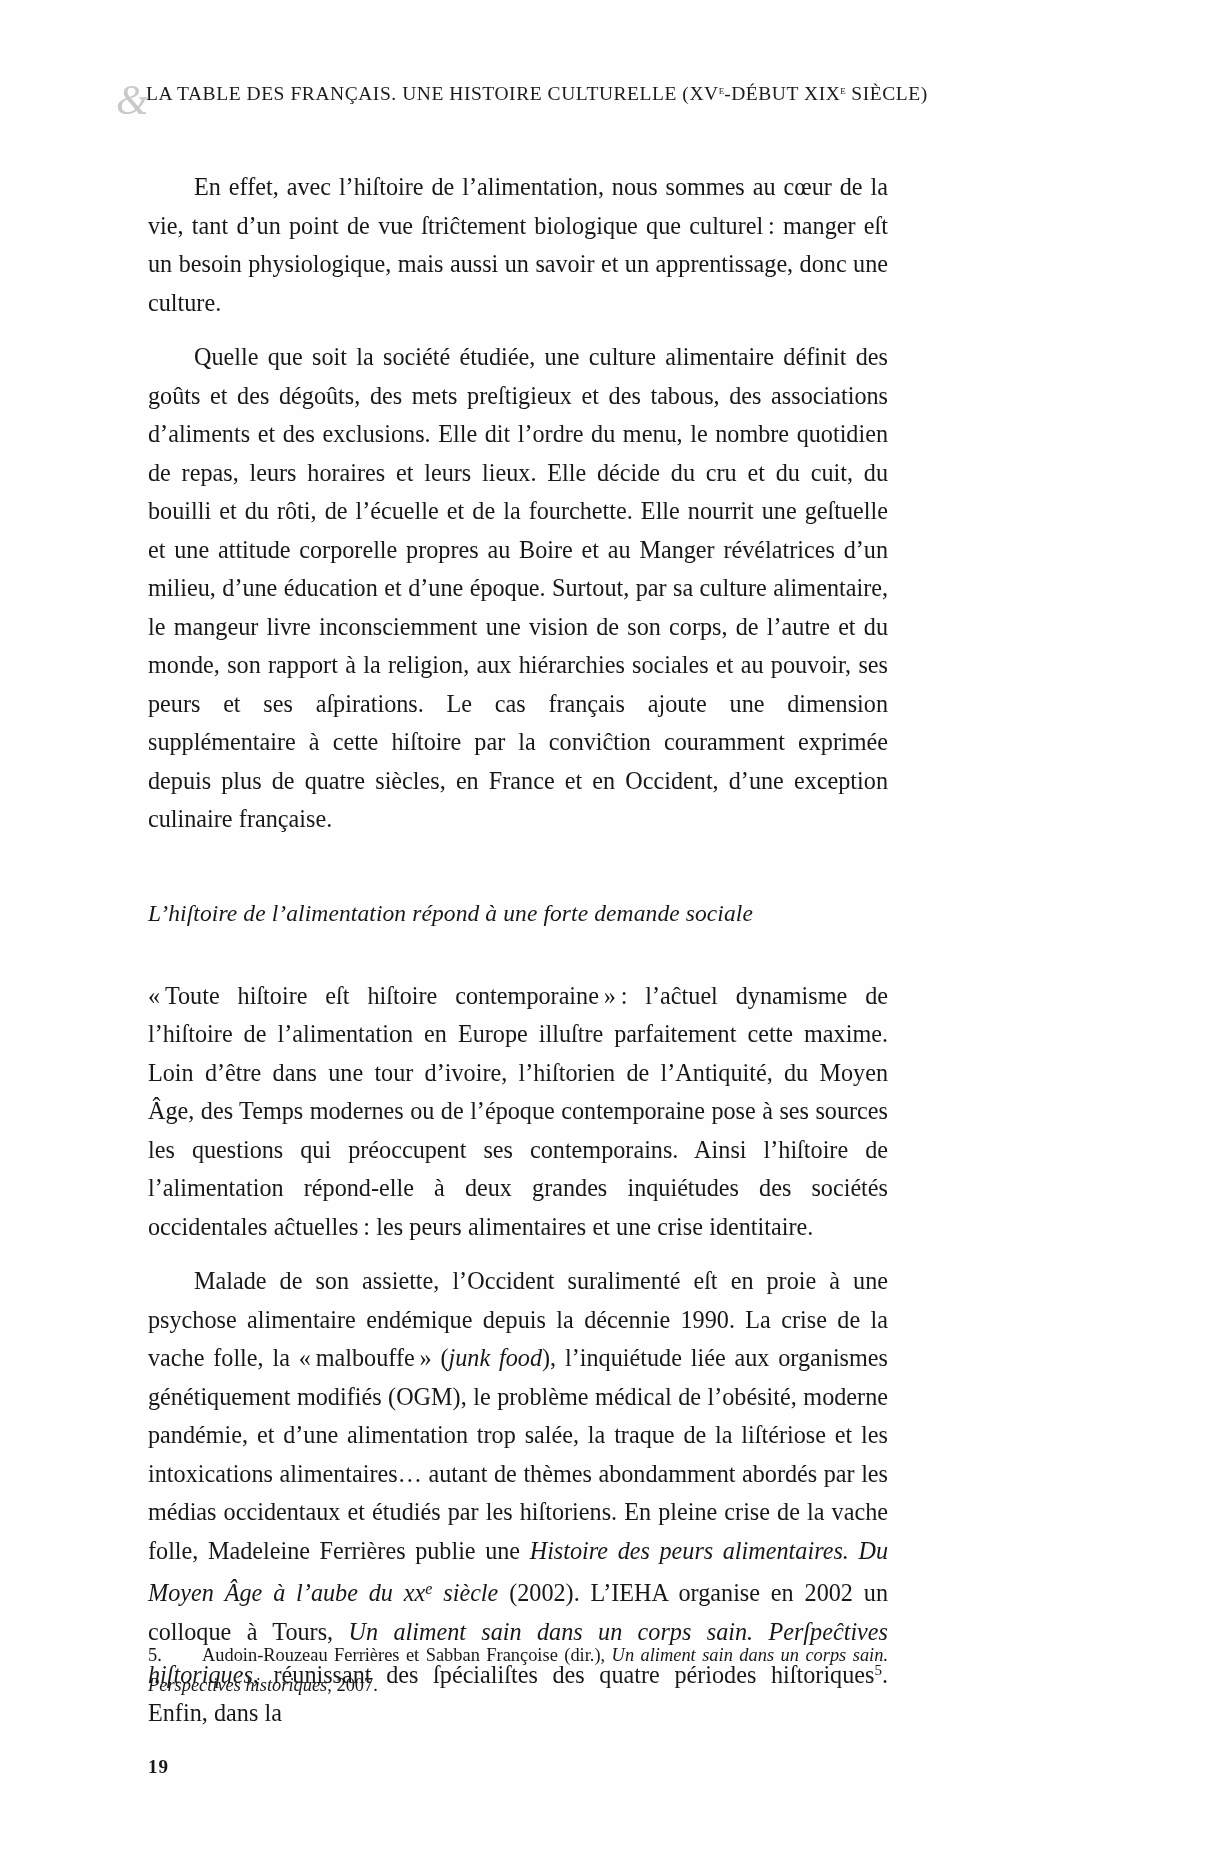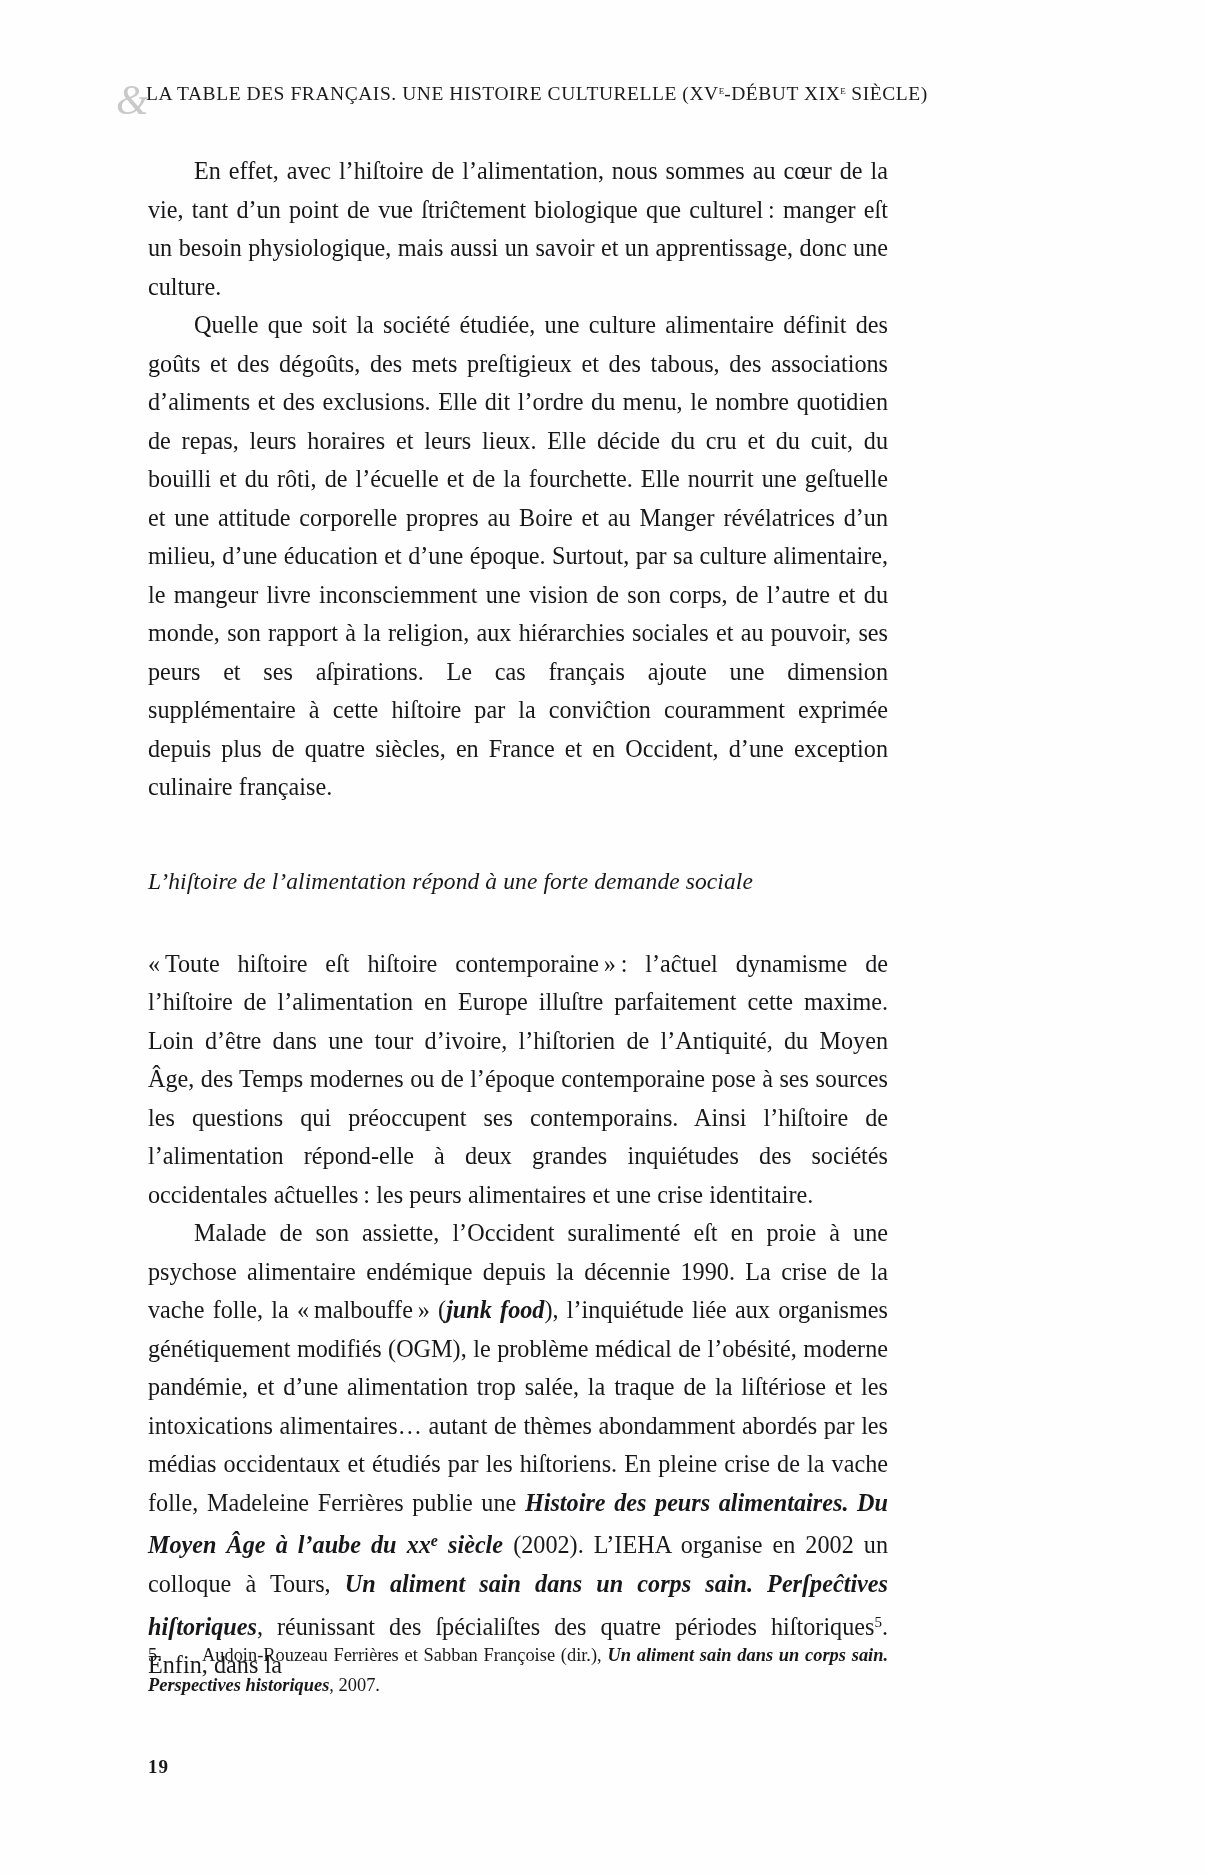--- a/index.html
+++ b/index.html
@@ -72,35 +72,35 @@
   p.body {
     margin: 0;
     font-size: 24.2px;
     line-height: 38.5px;
     text-align: justify;
     text-align-last: left;
     hyphens: manual;
     word-spacing: 0.2px;
     text-indent: 0;
   }
-  p.indent { text-indent: 46px; }
+  p.indent { text-indent: 46px; margin-top: 16px; }
 
   .heading {
     margin: 0;
     font-size: 23.5px;
     line-height: 36px;
     font-style: italic;
     font-weight: normal;
     letter-spacing: 0.1px;
   }
 
   .spacer-before-heading { height: 56px; }
   .spacer-after-heading  { height: 46px; }
 
-  i, .it { font-style: italic; font-weight: bold; }
+  i, .it { font-style: italic; }
   .sup {
     font-size: 0.66em;
     vertical-align: 0.45em;
   }
   .fn-ref {
     font-size: 0.62em;
     vertical-align: 0.5em;
   }
 
   

